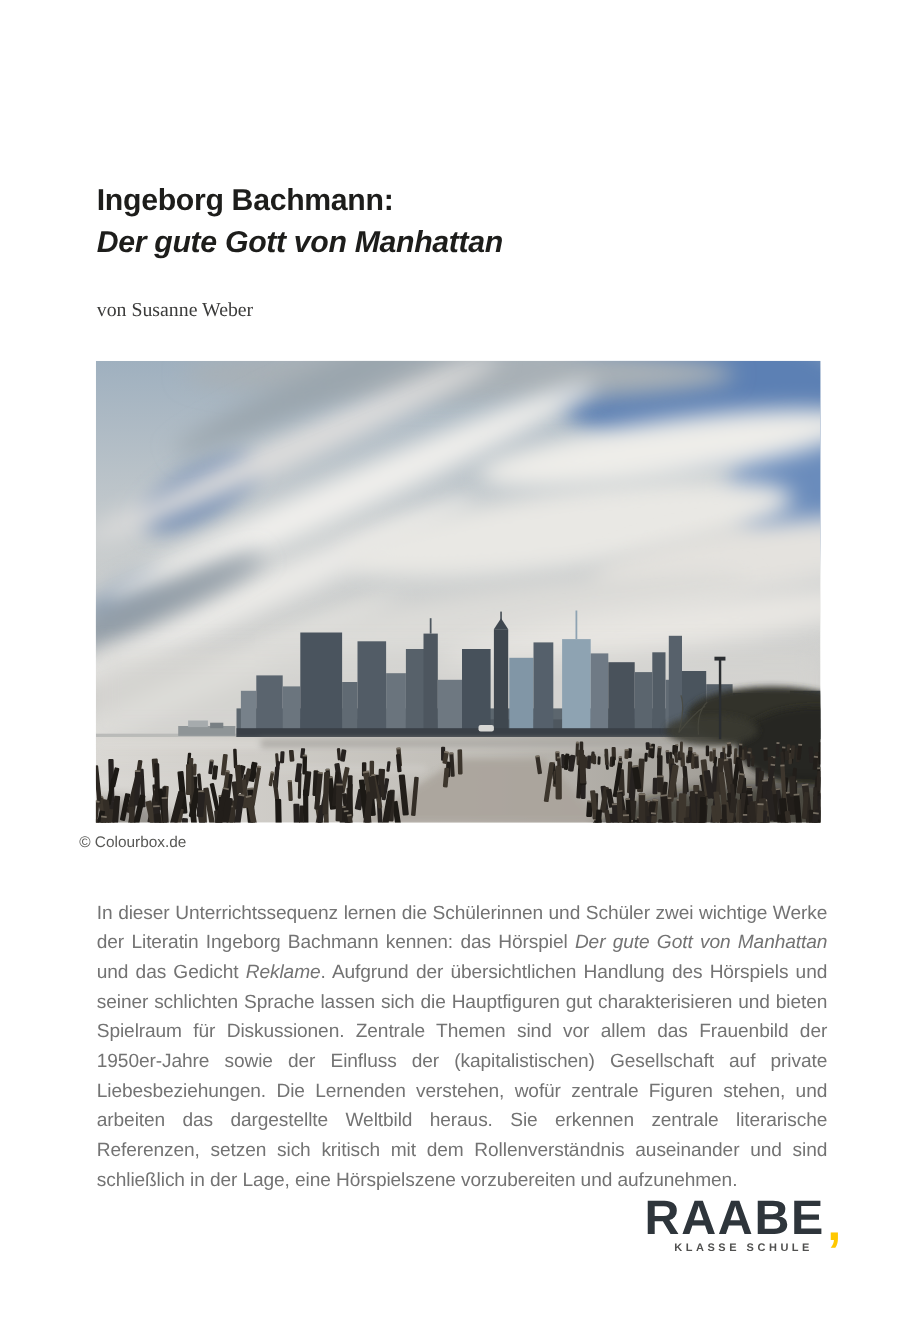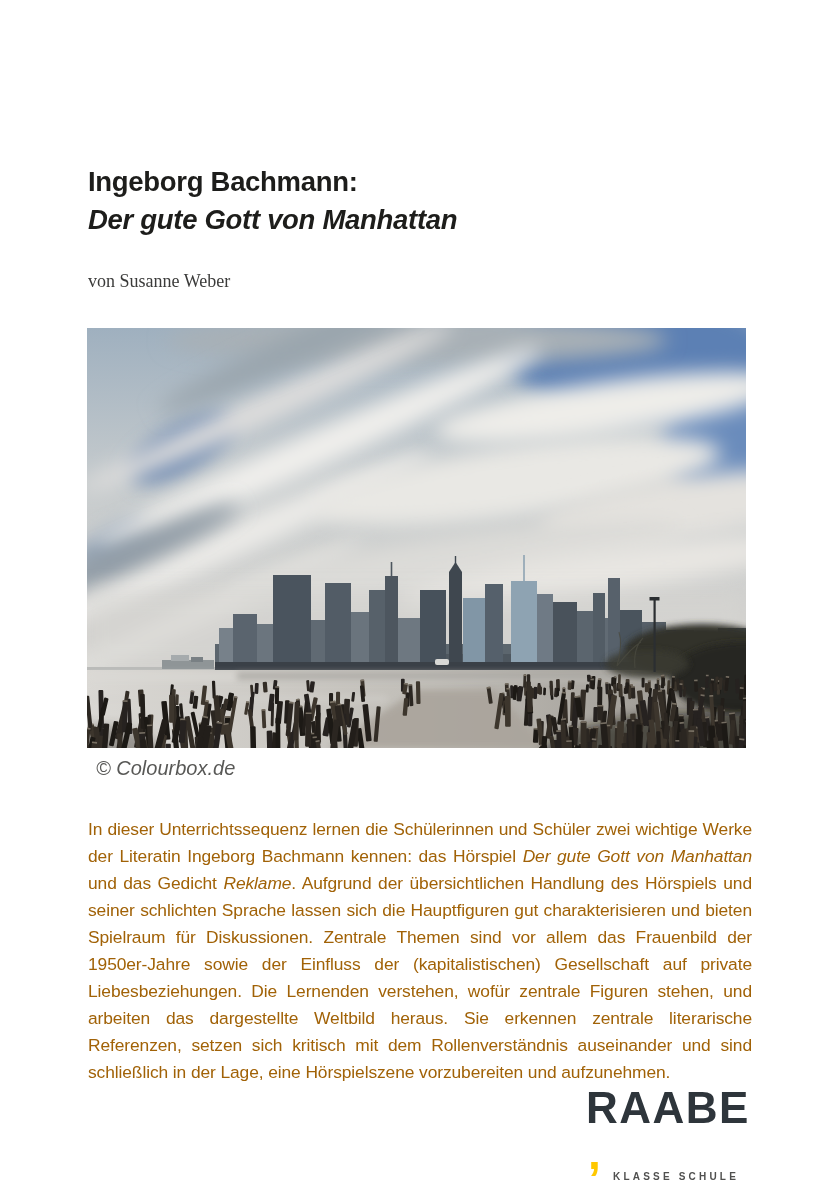--- a/index.html
+++ b/index.html
@@ -8,28 +8,28 @@
     font-family:"Liberation Sans",sans-serif;color:#3b3b3a;overflow:hidden;
   }
   .title{
     position:absolute;left:88px;top:163px;
     font-size:27.5px;line-height:38px;font-weight:700;color:#1d1d1b;letter-spacing:-0.3px;
   }
   .title-line2{font-style:italic;}
   .byline{position:absolute;left:88px;top:271px;font-size:18px;color:#3b3b3a;font-family:Liberation Serif, serif;}
   .photo{position:absolute;left:87px;top:328px;width:659px;height:420px;overflow:hidden;}
   .photo svg{display:block;width:659px;height:420px;}
-  .credit{position:absolute;left:96px;top:757px;font-size:20px;font-style:italic;color:#585856;}
+  .credit{position:absolute;left:72px;top:757px;font-size:14px;color:#585856;}
   .intro{
     position:absolute;left:88px;top:816px;width:664px;
-    font-size:17.4px;line-height:27px;text-align:justify;color:#a16207;letter-spacing:-0.1px;
+    font-size:17.4px;line-height:27px;text-align:justify;color:#737373;letter-spacing:-0.1px;
   }
   .intro .it{font-style:italic;}
   .logo{position:absolute;left:586px;top:1087px;}
-  .logo-row{display:flex;align-items:flex-start;white-space:nowrap;flex-direction:column;}
+  .logo-row{display:flex;align-items:flex-start;white-space:nowrap;}
   .logo-brand{font-size:44px;font-weight:700;letter-spacing:1.5px;line-height:42px;color:#2e353b;}
   .logo-comma{font-size:46px;font-weight:700;line-height:42px;margin-left:2px;color:#ffc800;transform:translateY(3px);}
   .logo-tagline{font-size:10px;font-weight:700;letter-spacing:3.2px;color:#50504f;margin-top:0px;padding-left:27px;white-space:nowrap;}
 </style>
 </head>
 <body>
 
 <div class="page">
 
   <div class="title">

